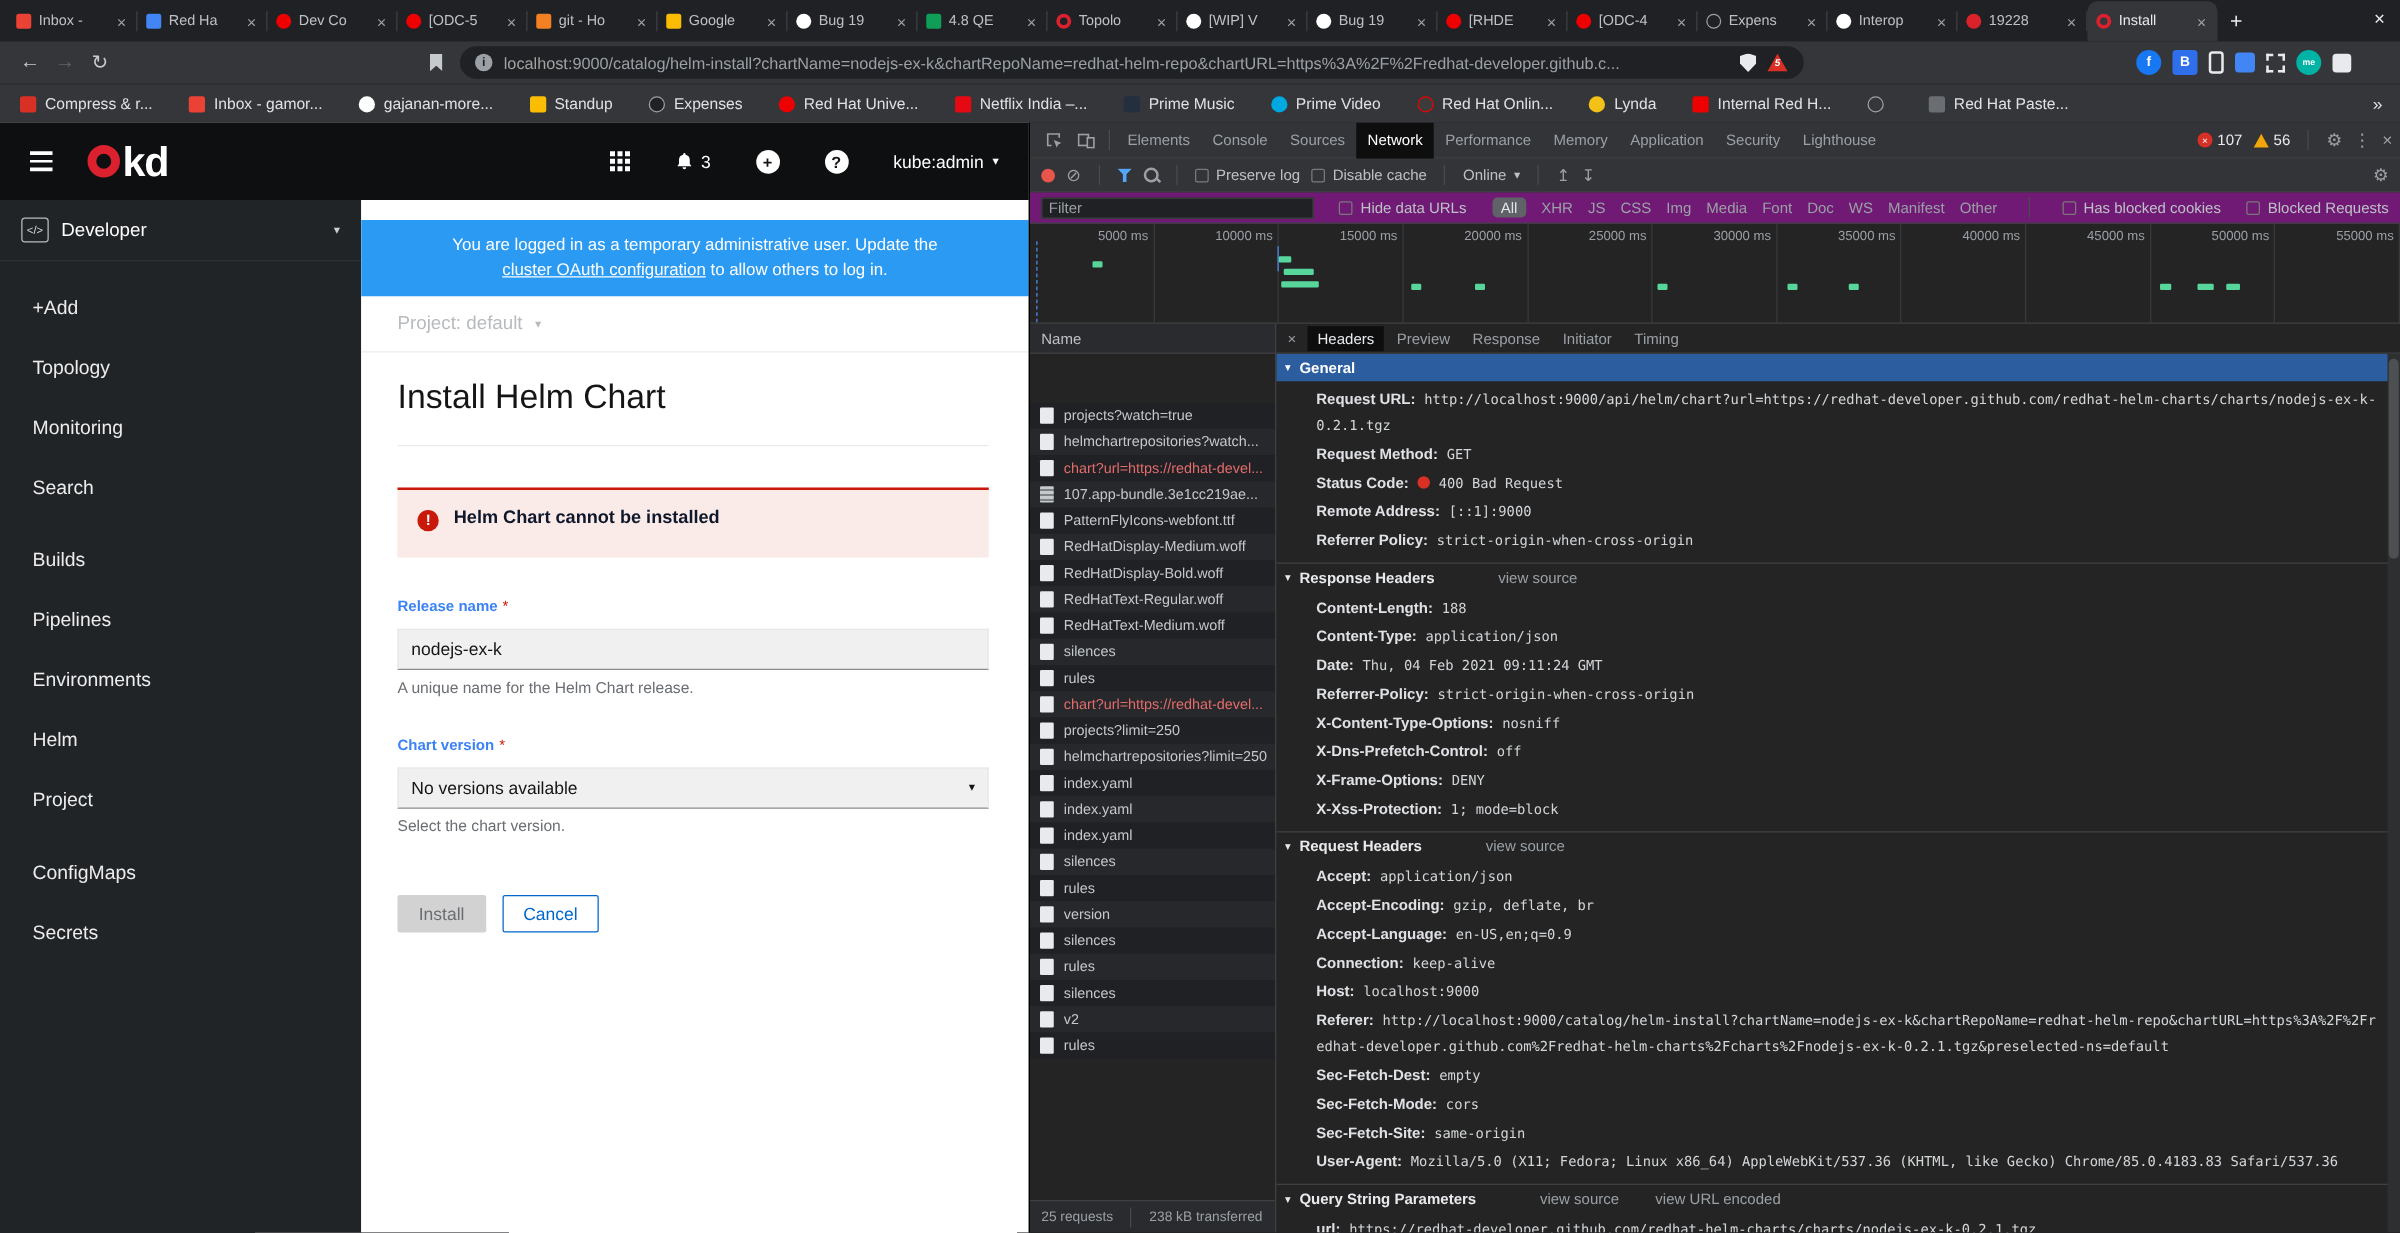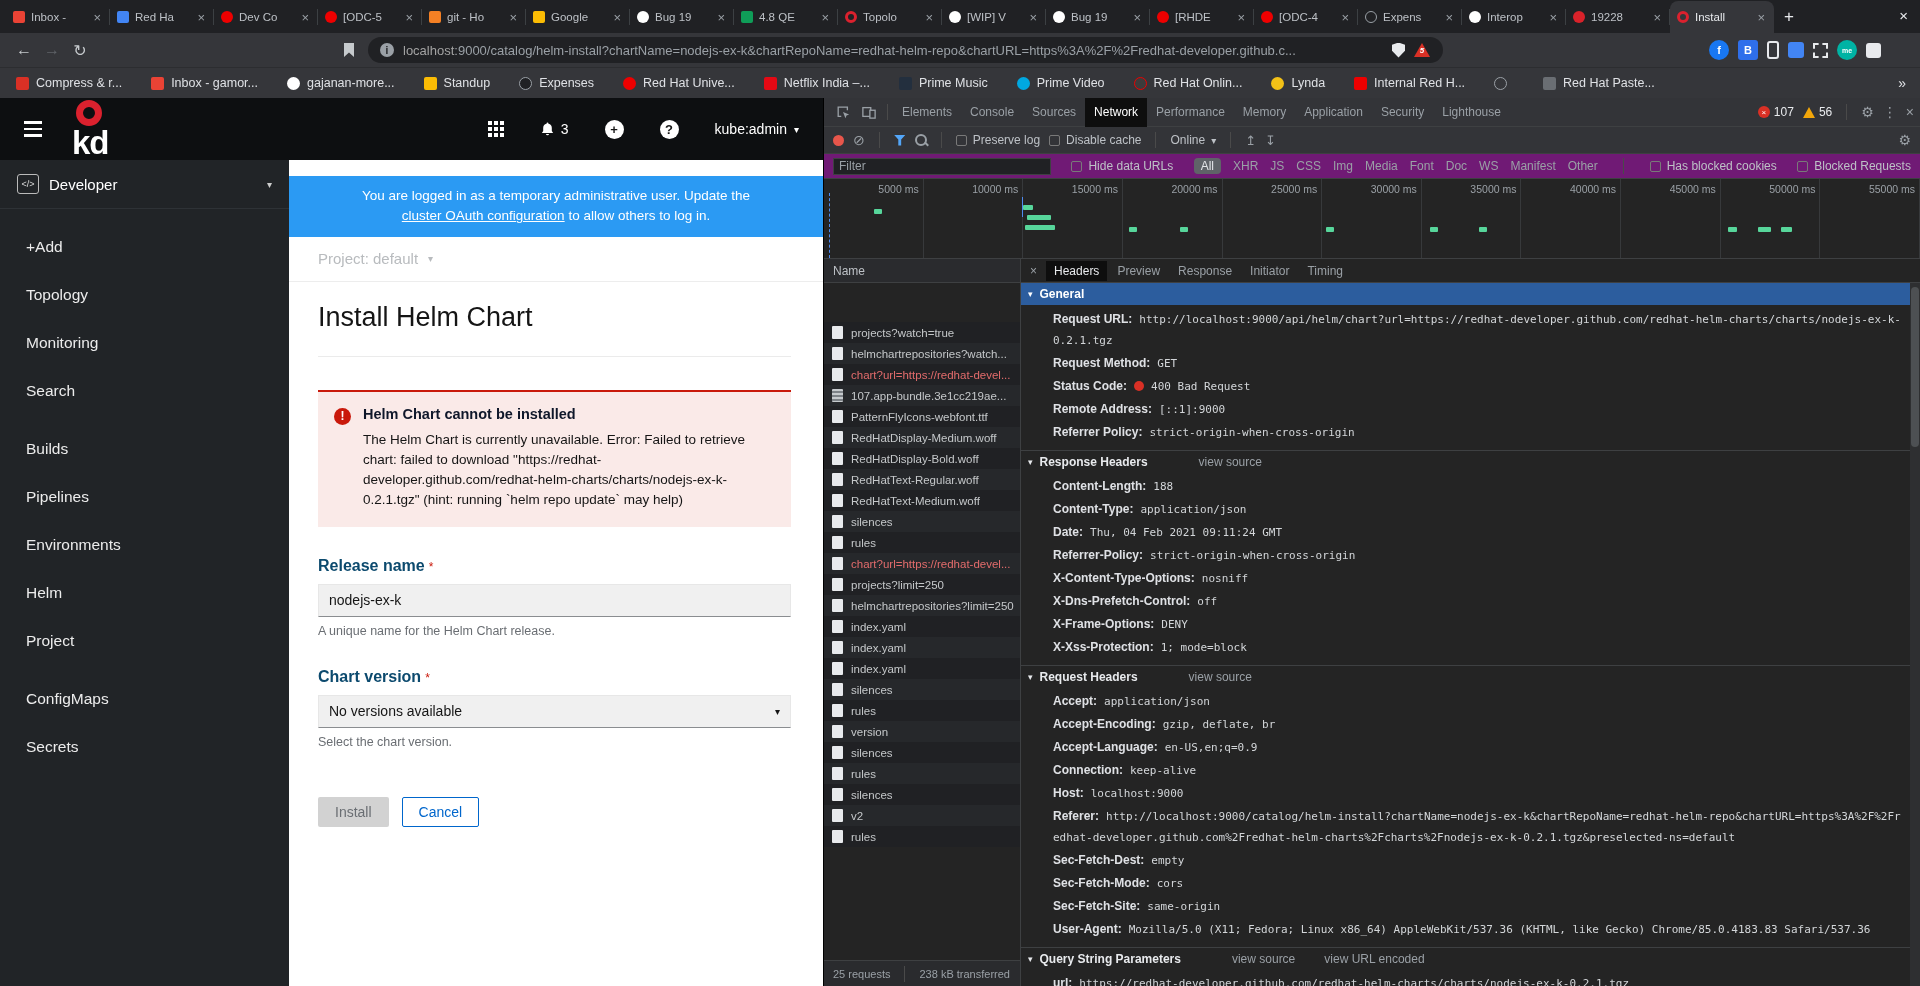--- a/index.html
+++ b/index.html
@@ -65,21 +65,21 @@
   .bm-more{position:absolute;right:14px;color:#dfe1e5;font-size:14px;}
 
   
   .mainrow{display:flex;height:888px;}
 
   
   .okd{width:823px;display:flex;flex-direction:column;background:#fff;flex:0 0 auto;}
   .masthead{height:62px;background:#0d0f11;display:flex;align-items:center;padding:0 24px;flex:0 0 auto;}
   .burger{display:flex;flex-direction:column;gap:4px;}
   .burger i{width:18px;height:2.5px;background:#fff;display:block;}
-  .brand{margin-left:28px;display:flex;align-items:center;flex-direction:column;}
+  .brand{margin-left:28px;display:flex;align-items:center;}
   .brand .ring{width:26px;height:26px;border:7px solid #db212e;border-radius:50%;}
   .brand .kd{color:#fff;font-size:33px;font-weight:700;letter-spacing:-1px;margin-left:2px;line-height:1;}
   .mh-right{margin-left:auto;display:flex;align-items:center;gap:36px;}
   .grid-ic{display:grid;grid-template-columns:repeat(3,4px);grid-template-rows:repeat(3,4px);gap:2px;}
   .grid-ic i{background:#fff;display:block;}
   .bell-wrap{display:flex;align-items:center;gap:6px;color:#fff;font-size:14px;}
   .circ-ic{width:19px;height:19px;border-radius:50%;background:#fff;color:#151515;font-size:13px;font-weight:700;display:flex;align-items:center;justify-content:center;}
   .user{color:#fff;font-size:14px;display:flex;gap:7px;align-items:center;}
   .caret{font-size:10px;}
 
@@ -99,21 +99,21 @@
   .banner a{color:#fff;text-decoration:underline;}
   .projbar{height:45px;border-bottom:1px solid #ededed;display:flex;align-items:center;padding:0 29px;color:#b8bbbe;font-size:15px;gap:10px;flex:0 0 auto;}
   .form{padding:20px 29px 0 29px;}
   .h1{font-size:27px;font-weight:400;color:#151515;}
   .hr{height:1px;background:#ebebeb;width:473px;margin-top:23px;}
   .alert{margin-top:33px;width:473px;background:#faeae8;border-top:2px solid #c9190b;padding:14px 16px 16px 16px;display:flex;gap:12px;}
   .alert-ic{width:17px;height:17px;border-radius:50%;background:#c9190b;color:#fff;font-weight:700;font-size:12px;display:flex;align-items:center;justify-content:center;flex:0 0 auto;margin-top:2px;}
   .alert-title{color:#0f172a;font-weight:700;font-size:14.5px;margin-bottom:8px;}
   .alert-text{font-size:13.5px;color:#151515;line-height:1.5;word-wrap:break-word;}
   .field{margin-top:30px;}
-  .flabel{font-size:16px;font-weight:600;color:#0c4a6e;}
+  .flabel{font-size:12px;font-weight:600;color:#3b82f6;}
   .req{color:#c9190b;margin-left:4px;font-size:12px;}
   .input{margin-top:9px;width:473px;height:33px;background:#f0f0f0;border:1px solid #e7e7e7;border-bottom:1px solid #8a8d90;display:flex;align-items:center;padding:0 10px;font-size:14px;color:#151515;}
   .select{justify-content:space-between;}
   .select .caret{color:#151515;}
   .help{margin-top:7px;font-size:12.5px;color:#6a6e73;}
   .btnrow{margin-top:48px;display:flex;gap:13px;}
   .btn{font-size:14px;padding:7px 17px;border:none;border-radius:2px;font-family:"Liberation Sans",sans-serif;}
   .btn-install{background:#d2d2d2;color:#6a6e73;}
   .btn-cancel{background:#fff;color:#0066cc;border:1px solid #0066cc;padding:6px 16px;}
 
@@ -496,21 +496,20 @@
           <span class="caret">▾</span>
         </div>
         <div class="form">
           <div class="h1">Install Helm Chart</div>
           <div class="hr"></div>
 
           <div class="alert">
             <span class="alert-ic">!</span>
             <div>
               <div class="alert-title">Helm Chart cannot be installed</div>
-              <div class="alert-text">The Helm Chart is currently unavailable. Error: Failed to retrieve chart: failed to download "https://redhat-developer.github.com/redhat-helm-charts/charts/nodejs-ex-k-0.2.1.tgz" (hint: running `helm repo update` may help)</div>
             </div>
           </div>
 
           <div class="field">
             <span class="flabel">Release name</span><span class="req">*</span>
             <div class="input">
               <span>nodejs-ex-k</span>
             </div>
             <div class="help">A unique name for the Helm Chart release.</div>
           </div>

